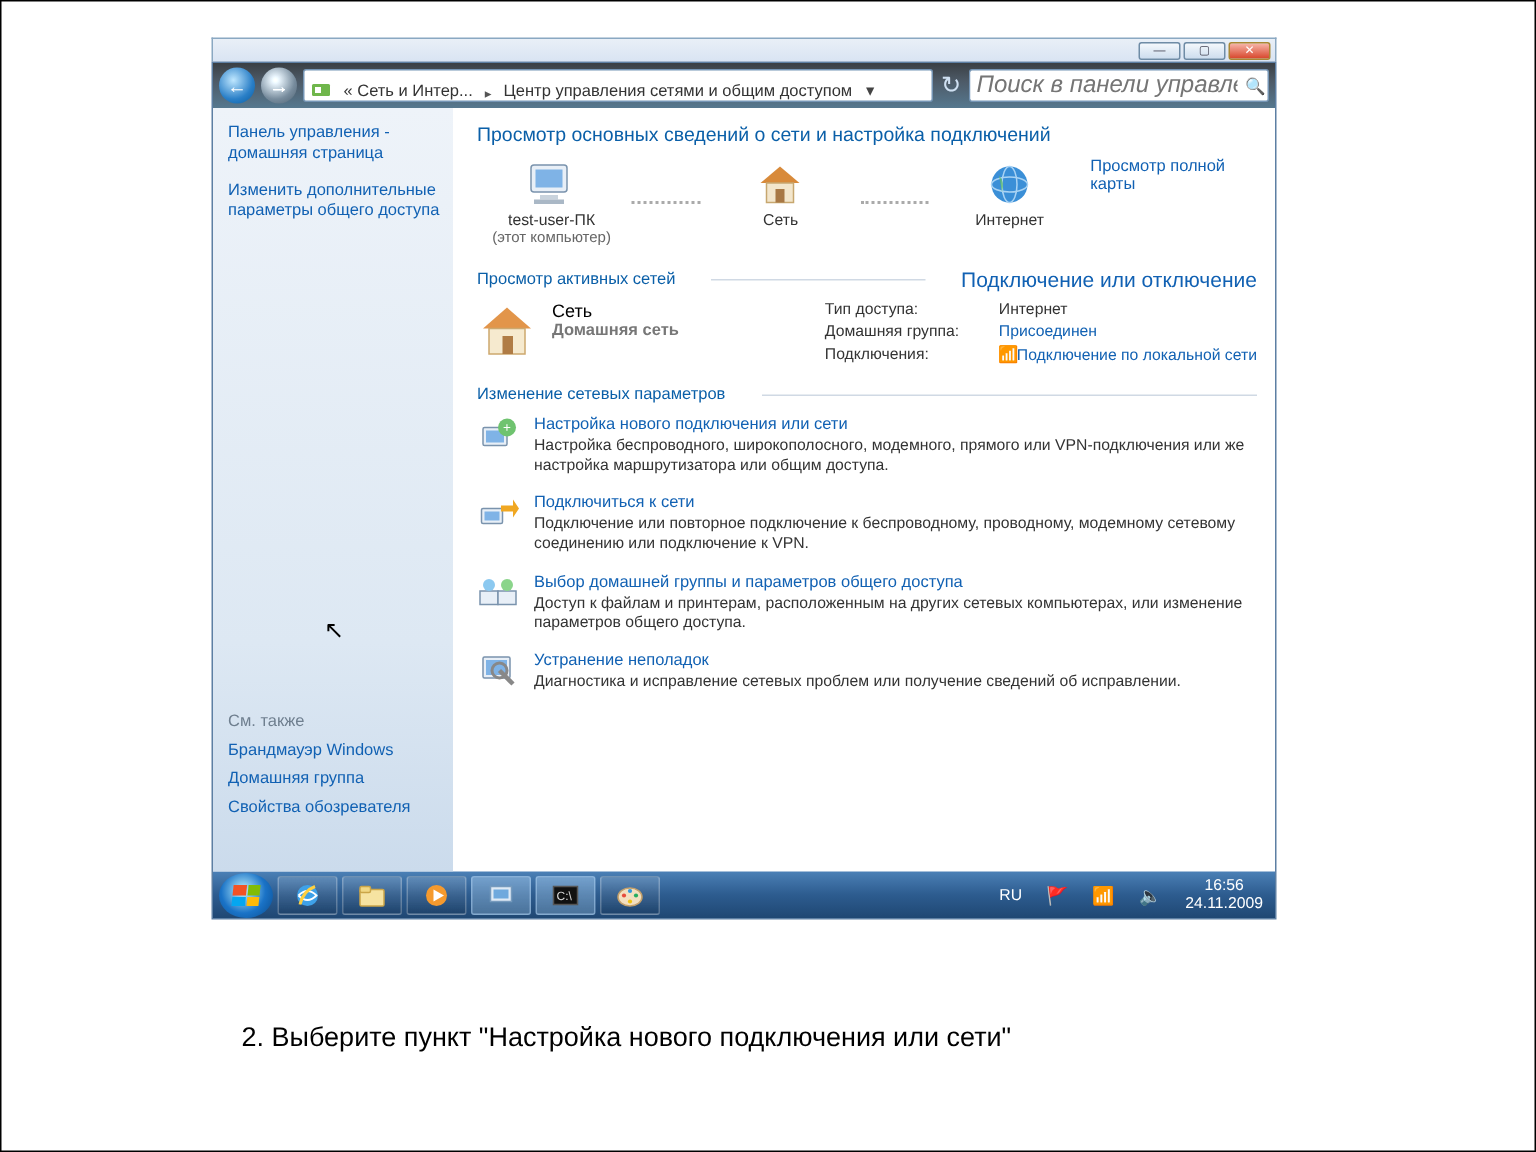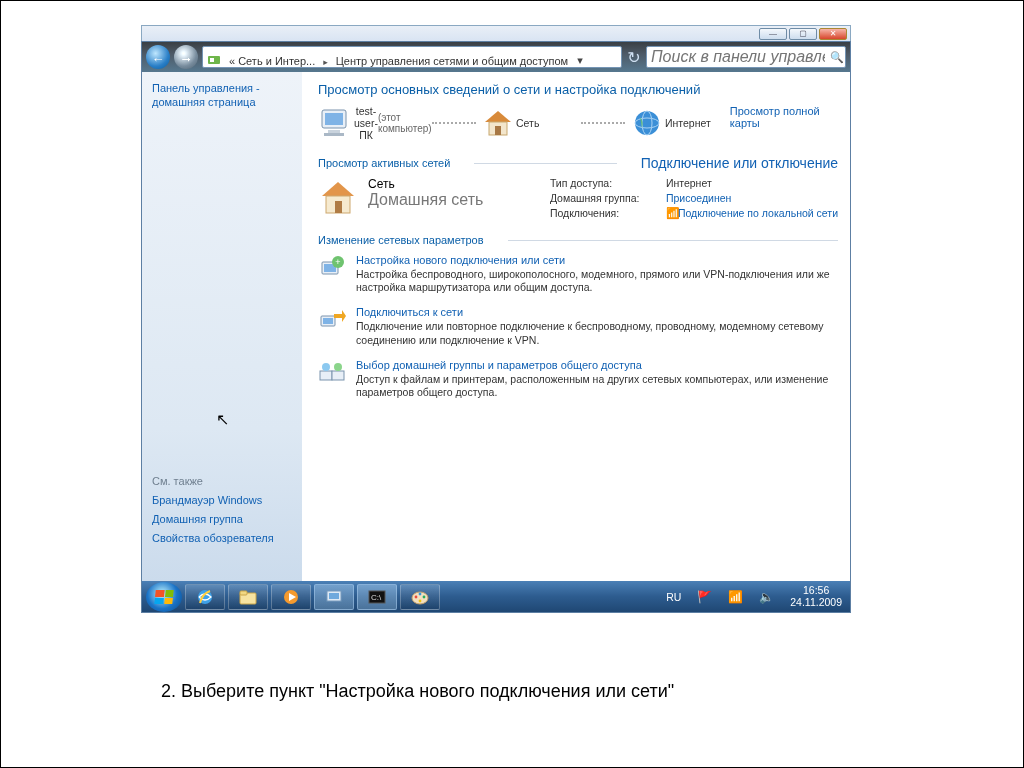--- a/index.html
+++ b/index.html
@@ -31,34 +31,34 @@
   .side-top a{display:block;color:#1161b3;text-decoration:none;margin-bottom:11px;line-height:1.25;} 
   .side-bottom{margin-top:auto;padding:10px 8px 30px 10px;}
   .side-bottom .hdr{color:#6f7f8f;font-size:11px;margin-bottom:7px;}
   .side-bottom a{display:block;color:#1161b3;text-decoration:none;margin-bottom:7px;}
   .cursor{position:absolute;font-size:16px;color:#000;}
 
   
   .main{flex:1;padding:10px 12px 6px 16px;overflow:auto;font-size:11px;color:#333;}
   .main h1{font-size:13px;font-weight:normal;color:#0a5fa8;margin-bottom:8px;}
   .mapRow{display:flex;align-items:center;gap:4px;}
-  .mapRow .node{display:flex;flex-direction:row;align-items:center;width:110px;}
+  .mapRow .node{display:flex;flex-direction:column;align-items:center;width:110px;}
   .mapRow .node .icn{width:36px;height:36px;display:flex;align-items:center;justify-content:center;font-size:26px;}
   .mapRow .node .lbl{font-size:10.5px;color:#333;text-align:center;line-height:1.15;}
   .mapRow .node .sub{font-size:10px;color:#666;}
   .mapRow .line{width:50px;height:0;border-top:2px dotted #aaa;}
   a.link{color:#1161b3;text-decoration:none;}
   .section-title{display:flex;align-items:center;margin:14px 0 6px 0;color:#0a5fa8;font-size:11px;gap:16px;}
   .section-title .rule{flex:1;height:1px;background:#d0d9e4;margin-left:8px;}
   .section-title .right{margin-left:8px;color:#1161b3;font-size:14px;}
 
   .activeNet{display:flex;align-items:flex-start;gap:10px;}
   .houseicon{width:40px;height:40px;font-size:30px;display:flex;align-items:center;justify-content:center;}
   .netname{font-size:12px;color:#000;}
-  .nettype{font-size:16px;color:#777;}
+  .nettype{font-size:11px;color:#777;font-weight:bold;}
   .propsTbl{margin-left:auto;display:grid;grid-template-columns:110px 1fr;row-gap:3px;column-gap:6px;font-size:10.5px;}
   .propsTbl .k{color:#333;}
   .propsTbl .v{color:#333;}
   .propsTbl .v a{color:#1161b3;text-decoration:none;}
   .propsTbl .net-icn{display:inline-block;width:12px;font-size:11px;}
 
   .options{margin-top:8px;}
   .opt{display:flex;gap:10px;margin-bottom:12px;}
   .opt .oicn{width:28px;height:28px;flex-shrink:0;display:flex;align-items:center;justify-content:center;}
   .opt .ocnt a.title{color:#1161b3;font-size:11px;text-decoration:none;display:block;margin-bottom:2px;}
@@ -115,20 +115,21 @@
         <input placeholder="Поиск в панели управления" style="">
         <span class="search-icn">🔍</span>
       </div>
     </div>
 
     <div class="body">
 
       <div class="sidebar" style="position:relative;">
         <div class="side-top">
           <a>Панель управления - домашняя страница</a>
+          <a>Изменить дополнительные параметры общего доступа</a>
         </div>
         <div class="side-bottom">
           <div class="hdr">См. также</div>
           <a>Брандмауэр Windows</a>
           <a>Домашняя группа</a>
           <a>Свойства обозревателя</a>
         </div>
         <span class="cursor" style="left:74px;top:338px;">↖</span>
       </div>
 
@@ -244,20 +245,34 @@
                   <rect x="14" y="12" width="12" height="9" fill="#e8eff7" stroke="#7a93ad"></rect>
                   <circle cx="8" cy="8" r="4" fill="#8cc9f0"></circle>
                   <circle cx="20" cy="8" r="4" fill="#8bd58b"></circle>
                 </svg>
             </div>
             <div class="ocnt">
               <a class="title">Выбор домашней группы и параметров общего доступа</a>
               <div class="desc">Доступ к файлам и принтерам, расположенным на других сетевых компьютерах, или изменение параметров общего доступа.</div>
             </div>
           </div>
+          <div class="opt">
+            <div class="oicn">
+              <svg width="28" height="28">
+                  <rect x="4" y="4" width="18" height="14" fill="#e8eff7" stroke="#7a93ad" rx="1"></rect>
+                  <rect x="6" y="6" width="14" height="10" fill="#7fb3e6"></rect>
+                  <path d="M15 13 L24 22" stroke="#888" stroke-width="3"></path>
+                  <circle cx="15" cy="13" r="5" fill="none" stroke="#888" stroke-width="2"></circle>
+                </svg>
+            </div>
+            <div class="ocnt">
+              <a class="title">Устранение неполадок</a>
+              <div class="desc">Диагностика и исправление сетевых проблем или получение сведений об исправлении.</div>
+            </div>
+          </div>
         </div>
       </div>
     </div>
 
     <div class="taskbar">
       <div class="startbtn">
         <div class="winflag">
             <div></div>
             <div></div>
             <div></div>

